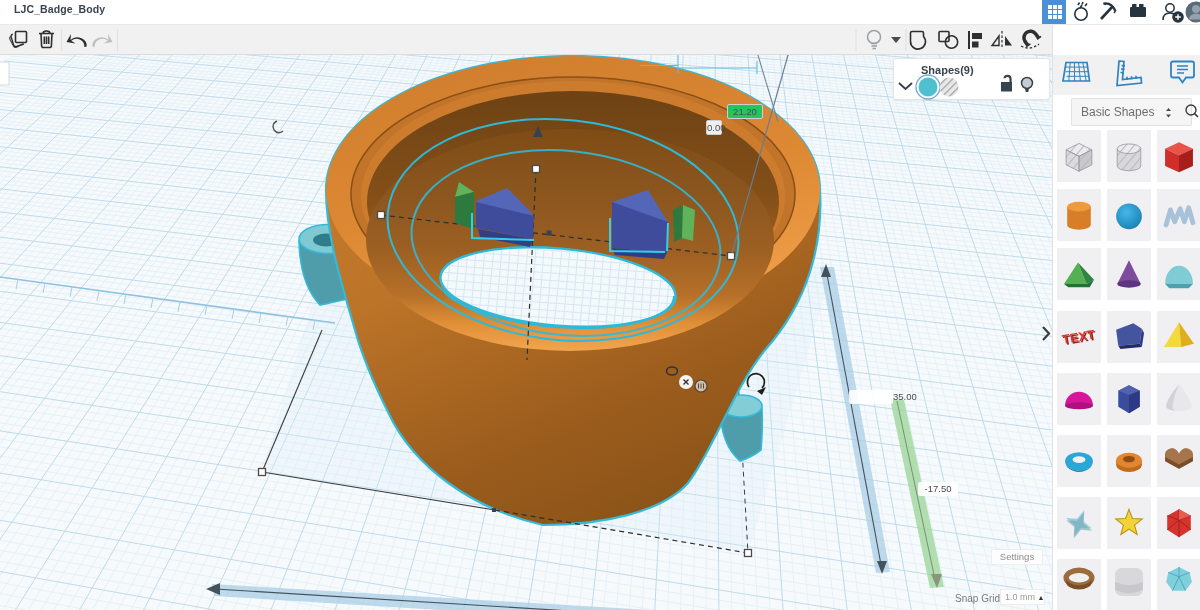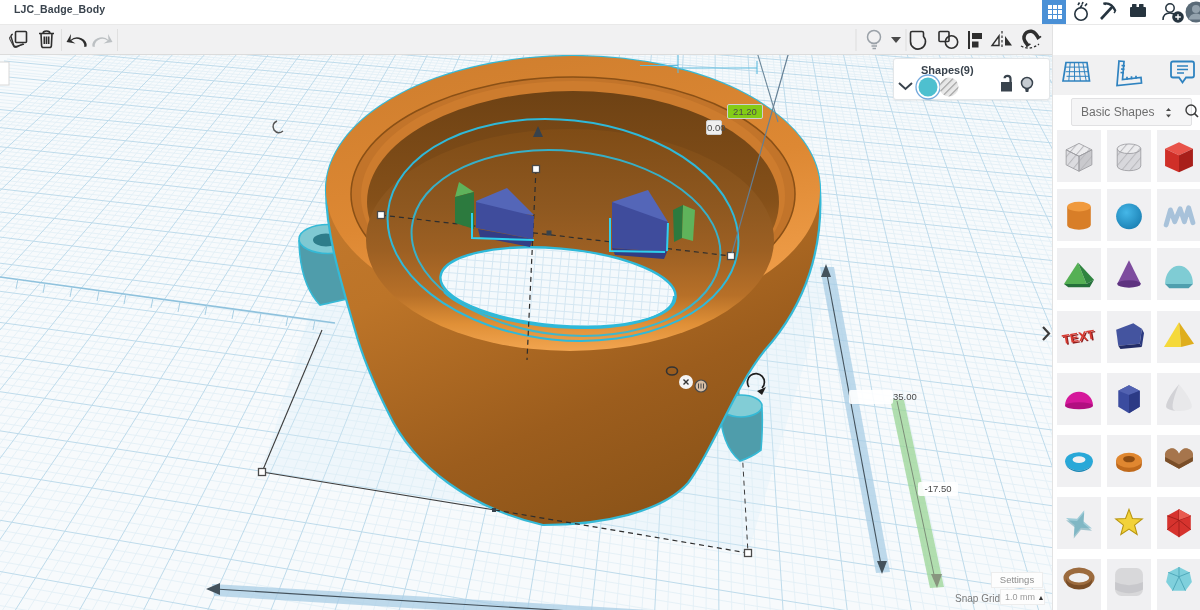--- a/index.html
+++ b/index.html
@@ -11,22 +11,22 @@
   #row2 { position:absolute; left:0; top:25px; width:1052px; height:30px; background:#f1f1f2; border-bottom:1px solid #dcdcdc; z-index:25; }
   #canvas { position:absolute; left:0; top:55px; width:1052px; height:555px; overflow:hidden; background:#f7fafc; z-index:1; }
   #sidebar { position:absolute; left:1052px; top:25px; width:148px; height:585px; background:#ffffff; border-left:1px solid #e2e2e2; z-index:20; }
   #sb-btnrow { position:absolute; left:0; top:0; width:148px; height:30px; background:#f1f1f2; border-bottom:1px solid #e6e6e6;}
   .sb-btn { position:absolute; top:4px; height:19px; background:#f8f8f8; border:1px solid #dcdcdc; border-radius:2px;
      font-size:10px; color:#555; text-align:center; line-height:17px; }
   #sb-icons { position:absolute; left:0; top:30px; width:148px; height:40px; background:#f1f1f2; }
   #sb-select { position:absolute; left:4px; top:73px; width:121px; height:28px; background:#f5f5f6; border:1px solid #e1e1e3; border-radius:2px; font-size:12px; color:#6e6e6e; line-height:26px; padding-left:9px;margin-left:14px; }
   .cell { position:absolute; width:44px; height:52px; background:#f0f0f2; }
   #shapespanel { position:absolute; left:893px; top:58px; width:157px; height:42px; background:#ffffff; border:1px solid #e3e6e8; border-radius:3px; box-shadow:0 1px 2px rgba(0,0,0,.06); z-index:10; }
-  .chip { position:absolute; background:#84cc16; border:1px solid #cfcfcf; border-radius:2px; font-size:9.5px; color:#4a4a4a; text-align:center; z-index:9; }
-  #settingsbtn { position:absolute; left:991px; top:572px; width:52px; height:16px; background:#fdfdfd; border:1px solid #ededed; font-size:9.5px; color:#8d8d8d; text-align:center; line-height:14px; z-index:9;}
+  .chip { position:absolute; background:#22c55e; border:1px solid #cfcfcf; border-radius:2px; font-size:9.5px; color:#4a4a4a; text-align:center; z-index:9; }
+  #settingsbtn { position:absolute; left:991px; top:549px; width:52px; height:16px; background:#fdfdfd; border:1px solid #ededed; font-size:9.5px; color:#8d8d8d; text-align:center; line-height:14px; z-index:9;}
   #snapgrid { position:absolute; left:955px; top:593px; font-size:10px; color:#7a7a7a; z-index:9;}
   #snapdrop { position:absolute; left:1000px; top:589px; width:45px; height:16px; background:#fdfdfd; border:1px solid #ededed; font-size:9px; color:#9a9a9a; line-height:14px; padding-left:4px; white-space:nowrap; z-index:9;}
 </style>
 </head>
 <body>
 <div id="canvas">
   <svg width="1052" height="555" viewBox="0 55 1052 555">
 <g id="grid">
 <path d="M-25 150L99 40M-25 156L106 40M-25 163L112 40M-25 170L118 40M-25 184L131 40M-25 192L137 40M-25 199L143 40M-25 207L149 40M-25 223L162 40M-25 231L168 40M-25 240L174 40M-25 248L180 40M-25 266L193 40M-25 276L199 40M-25 285L205 40M-25 295L211 40M-25 315L224 40M-25 326L230 40M-25 337L236 40M-25 348L243 40M-25 371L255 40M-25 383L261 40M-25 395L267 40M-25 408L274 40M-25 434L286 40M-25 448L292 40M-25 463L299 40M-25 477L305 40M-25 508L317 40M-25 524L323 40M-25 541L330 40M-25 558L336 40M-25 594L348 40M-25 613L355 40M-20 625L361 40M-7 625L367 40M19 625L379 40M32 625L386 40M45 625L392 40M58 625L398 40M84 625L411 40M97 625L417 40M110 625L423 40M123 625L429 40M149 625L442 40M162 625L448 40M175 625L454 40M188 625L460 40M214 625L473 40M227 625L479 40M240 625L485 40M252 625L491 40M278 625L504 40M291 625L510 40M304 625L516 40M317 625L523 40M343 625L535 40M356 625L541 40M369 625L547 40M382 625L554 40M408 625L566 40M421 625L572 40M434 625L579 40M447 625L585 40M473 625L597 40M486 625L603 40M499 625L610 40M512 625L616 40M538 625L628 40M551 625L635 40M564 625L641 40M577 625L647 40M602 625L659 40M615 625L666 40M628 625L672 40M641 625L678 40M667 625L691 40M680 625L697 40M693 625L703 40M706 625L709 40M732 625L722 40M745 625L728 40M758 625L734 40M771 625L740 40M797 625L753 40M810 625L759 40M823 625L765 40M836 625L771 40M862 625L784 40M875 625L790 40M888 625L796 40M901 625L803 40M927 625L815 40M940 625L821 40M953 625L827 40M965 625L834 40M991 625L846 40M1004 625L852 40M1017 625L859 40M1030 625L865 40M1056 625L877 40M1069 625L883 40M1075 603L890 40M1075 566L896 40M1075 498L908 40M1075 468L915 40M1075 439L921 40M1075 412L927 40M1075 362L939 40M1075 339L946 40M1075 317L952 40M1075 296L958 40M1075 258L971 40M1075 240L977 40M1075 223L983 40M1075 207L989 40M1075 177L1002 40M1075 162L1008 40M1075 149L1014 40M1075 136L1020 40M1075 111L1033 40M1075 99L1039 40M1075 88L1045 40M1075 77L1051 40M1075 57L1064 40M1075 47L1070 40M-25 612L43 625M-25 601L107 625M-25 589L171 625M-25 578L234 625M-25 557L362 625M-25 546L426 625M-25 536L489 625M-25 526L553 625M-25 506L680 625M-25 497L744 625M-25 487L808 625M-25 478L871 625M-25 460L999 625M-25 452L1062 625M-25 443L1075 617M-25 435L1075 607M-25 419L1075 588M-25 411L1075 578M-25 403L1075 569M-25 395L1075 560M-25 380L1075 542M-25 373L1075 534M-25 366L1075 525M-25 359L1075 517M-25 345L1075 501M-25 338L1075 493M-25 332L1075 485M-25 325L1075 477M-25 313L1075 462M-25 306L1075 455M-25 300L1075 448M-25 294L1075 440M-25 282L1075 427M-25 277L1075 420M-25 271L1075 413M-25 265L1075 406M-25 254L1075 393M-25 249L1075 387M-25 244L1075 381M-25 239L1075 375M-25 228L1075 363M-25 223L1075 357M-25 219L1075 351M-25 214L1075 345M-25 204L1075 334M-25 199L1075 328M-25 195L1075 323M-25 190L1075 317M-25 181L1075 307M-25 177L1075 302M-25 173L1075 297M-25 168L1075 292M-25 160L1075 282M-25 156L1075 277M-25 152L1075 272M-25 148L1075 267M-25 140L1075 258M-25 136L1075 253M-25 132L1075 249M-25 129L1075 244M-25 121L1075 236M-25 118L1075 231M-25 114L1075 227M-25 110L1075 223M-25 104L1075 215M-25 100L1075 211M-25 97L1075 207M-25 93L1075 203M-25 87L1075 195M-24 84L1075 191M-20 81L1075 187M-17 78L1075 183M-10 72L1075 176M-6 70L1075 172M-3 67L1075 169M0 64L1075 165M7 59L1075 158M10 56L1075 155M14 54L1075 151M17 51L1075 148M23 46L1075 141M27 43L1075 138M30 41L1075 135M49 40L1075 132M110 40L1075 125M141 40L1075 122M172 40L1075 119M202 40L1075 116M263 40L1075 110M294 40L1075 107M324 40L1075 104M355 40L1075 101M416 40L1075 95M447 40L1075 93M477 40L1075 90M508 40L1075 87M569 40L1075 82M600 40L1075 79M630 40L1075 76M661 40L1075 74M722 40L1075 68M752 40L1075 66M783 40L1075 63M814 40L1075 61M875 40L1075 56M905 40L1075 53M936 40L1075 51M966 40L1075 48M1028 40L1075 44M1058 40L1075 41" stroke="#e3eff6" stroke-width="0.9" fill="none"></path>
 <path d="M-25 143L93 40M-25 177L124 40M-25 215L155 40M-25 257L187 40M-25 305L218 40M-25 359L249 40M-25 421L280 40M-25 492L311 40M-25 576L342 40M6 625L373 40M71 625L404 40M136 625L435 40M201 625L467 40M265 625L498 40M330 625L529 40M395 625L560 40M460 625L591 40M525 625L622 40M590 625L653 40M654 625L684 40M719 625L715 40M784 625L747 40M849 625L778 40M914 625L809 40M978 625L840 40M1043 625L871 40M1075 531L902 40M1075 386L933 40M1075 277L964 40M1075 192L995 40M1075 123L1027 40M1075 67L1058 40M-25 624L-20 625M-25 567L298 625M-25 516L617 625M-25 469L935 625M-25 427L1075 597M-25 388L1075 551M-25 352L1075 509M-25 319L1075 470M-25 288L1075 433M-25 260L1075 400M-25 234L1075 369M-25 209L1075 339M-25 186L1075 312M-25 164L1075 287M-25 144L1075 263M-25 125L1075 240M-25 107L1075 219M-25 90L1075 199M-13 75L1075 180M4 61L1075 162M20 48L1075 145M80 40L1075 128M233 40L1075 113M386 40L1075 98M538 40L1075 84M691 40L1075 71M844 40L1075 58M997 40L1075 46" stroke="#bedbeb" stroke-width="1" fill="none"></path>

